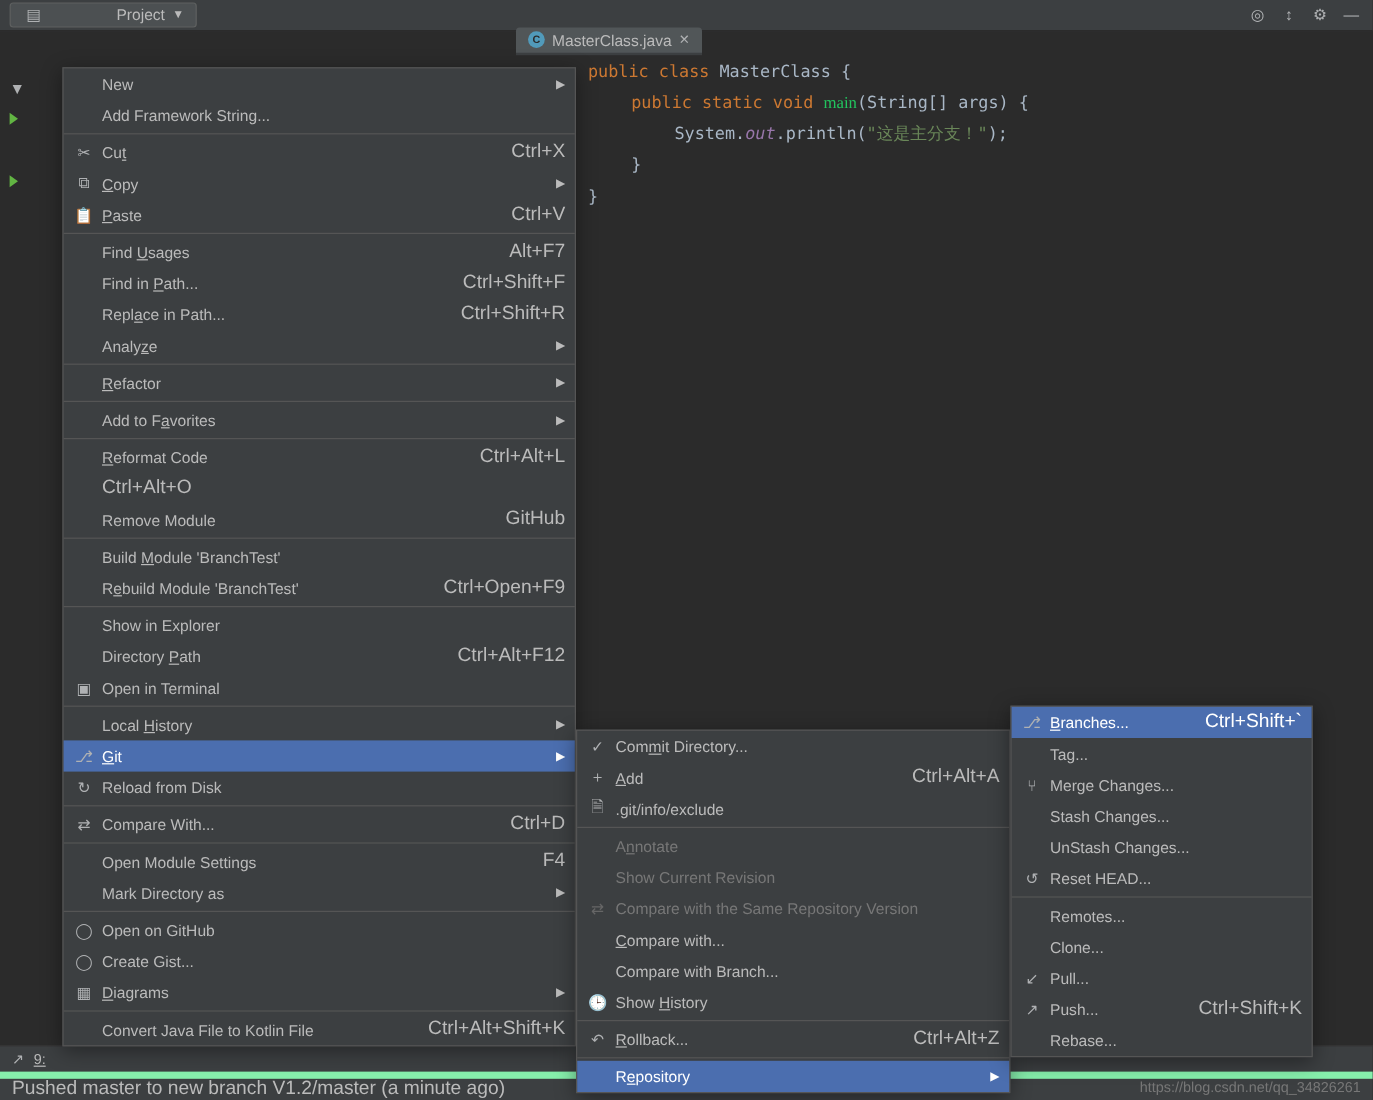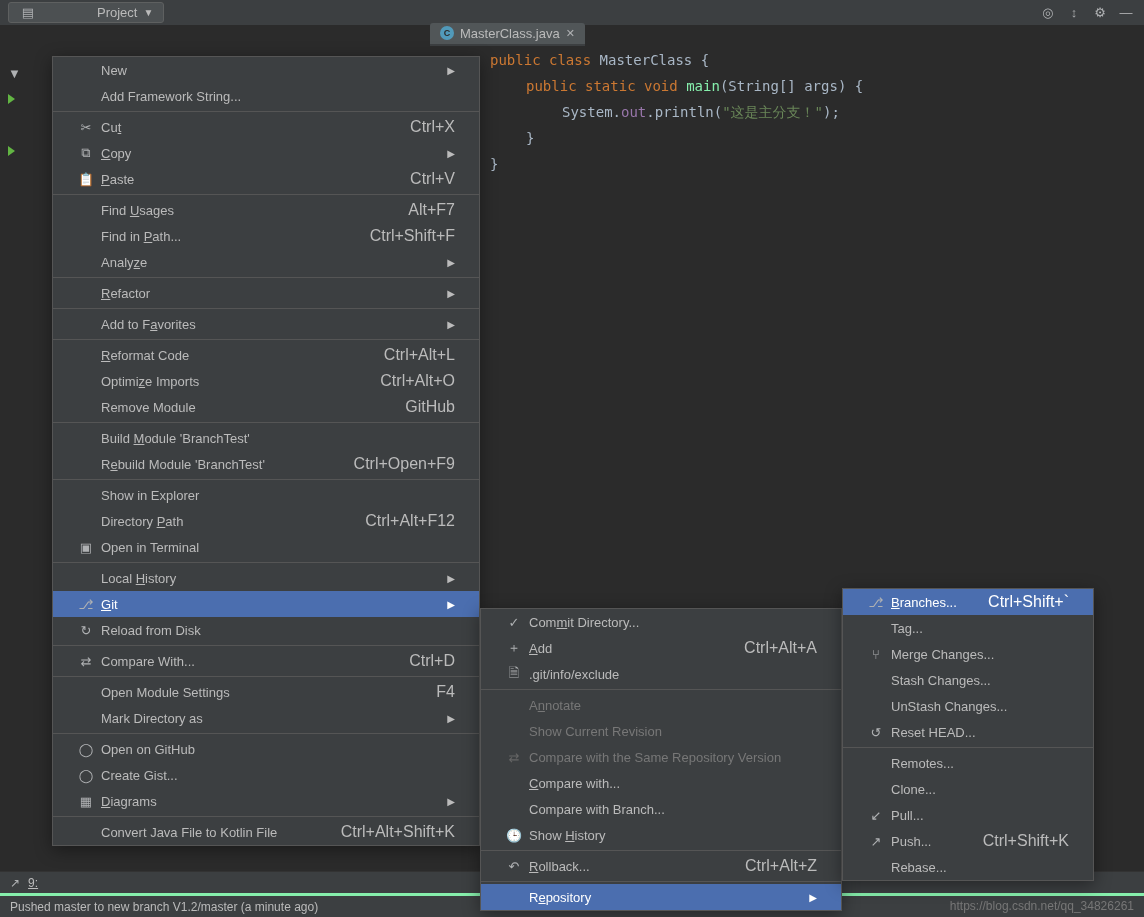--- a/index.html
+++ b/index.html
@@ -79,22 +79,22 @@
 .code-area {
   position: absolute;
   left: 490px;
   top: 48px;
   font-family: "Consolas", "Menlo", monospace;
   font-size: 14px;
   line-height: 1.85;
   color: #a9b7c6;
 }
 .kw { color: #cc7832; }
-.meth { color: #86efac; }
-.field { color: #9876aa; }
+.meth { color: #22c55e; font-family: Liberation Serif, serif; }
+.field { color: #9876aa; font-style: italic; }
 .str { color: #6a8759; }
 .cls { color: #a9b7c6; }
 
 
 .gutter {
   position: absolute;
   left: 8px;
   top: 60px;
   width: 40px;
 }
@@ -114,21 +114,21 @@
   width: 428px;
   background: #3c3f41;
   border: 1px solid #555555;
   box-shadow: 0 4px 16px rgba(0,0,0,0.4);
   z-index: 10;
 }
 .menu-item {
   display: flex;
   align-items: center;
   height: 26px;
-  padding: 0 24px;
+  padding: 0 8px;
   color: #bbbbbb;
 }
 .menu-item.highlighted {
   background: #4b6eaf;
   color: #ffffff;
 }
 .menu-item.highlighted .shortcut,
 .menu-item.highlighted .arrow {
   color: #ffffff;
 }
@@ -177,26 +177,26 @@
 }
 
 
 .status-bar {
   position: absolute;
   bottom: 0;
   left: 0;
   right: 0;
   height: 24px;
   background: #3c3f41;
-  border-top: 3px solid #86efac;
+  border-top: 6px solid #86efac;
   display: flex;
   align-items: center;
   padding: 0 10px;
   color: #bbbbbb;
-  font-size: 12px;
+  font-size: 16px;
 }
 .status-left { display: flex; align-items: center; gap: 6px; }
 .watermark {
   position: absolute;
   right: 10px;
   bottom: 4px;
   color: #777;
   font-size: 12px;
 }
 .sb-row {
@@ -298,20 +298,25 @@
       <span class="menu-label">Find <u>U</u>sages</span>
       <span class="shortcut">Alt+F7</span>
     </div>
     <div class="menu-item">
       <span class="menu-icon"></span>
       <span class="menu-label">Find in <u>P</u>ath...</span>
       <span class="shortcut">Ctrl+Shift+F</span>
     </div>
     <div class="menu-item">
       <span class="menu-icon"></span>
+      <span class="menu-label">Repl<u>a</u>ce in Path...</span>
+      <span class="shortcut">Ctrl+Shift+R</span>
+    </div>
+    <div class="menu-item">
+      <span class="menu-icon"></span>
       <span class="menu-label">Analy<u>z</u>e</span>
       <span class="arrow">▶</span>
     </div>
     <div class="menu-sep"></div>
     <div class="menu-item">
       <span class="menu-icon"></span>
       <span class="menu-label"><u>R</u>efactor</span>
       <span class="arrow">▶</span>
     </div>
     <div class="menu-sep"></div>
@@ -321,21 +326,20 @@
       <span class="arrow">▶</span>
     </div>
     <div class="menu-sep"></div>
     <div class="menu-item">
       <span class="menu-icon"></span>
       <span class="menu-label"><u>R</u>eformat Code</span>
       <span class="shortcut">Ctrl+Alt+L</span>
     </div>
     <div class="menu-item">
       <span class="menu-icon"></span>
-      <span class="menu-label">Optimi<u>z</u>e Imports</span>
       <span class="shortcut">Ctrl+Alt+O</span>
     </div>
     <div class="menu-item">
       <span class="menu-icon"></span>
       <span class="menu-label">Remove Module</span>
       <span class="shortcut">GitHub</span>
     </div>
     <div class="menu-sep"></div>
     <div class="menu-item">
       <span class="menu-icon"></span>

